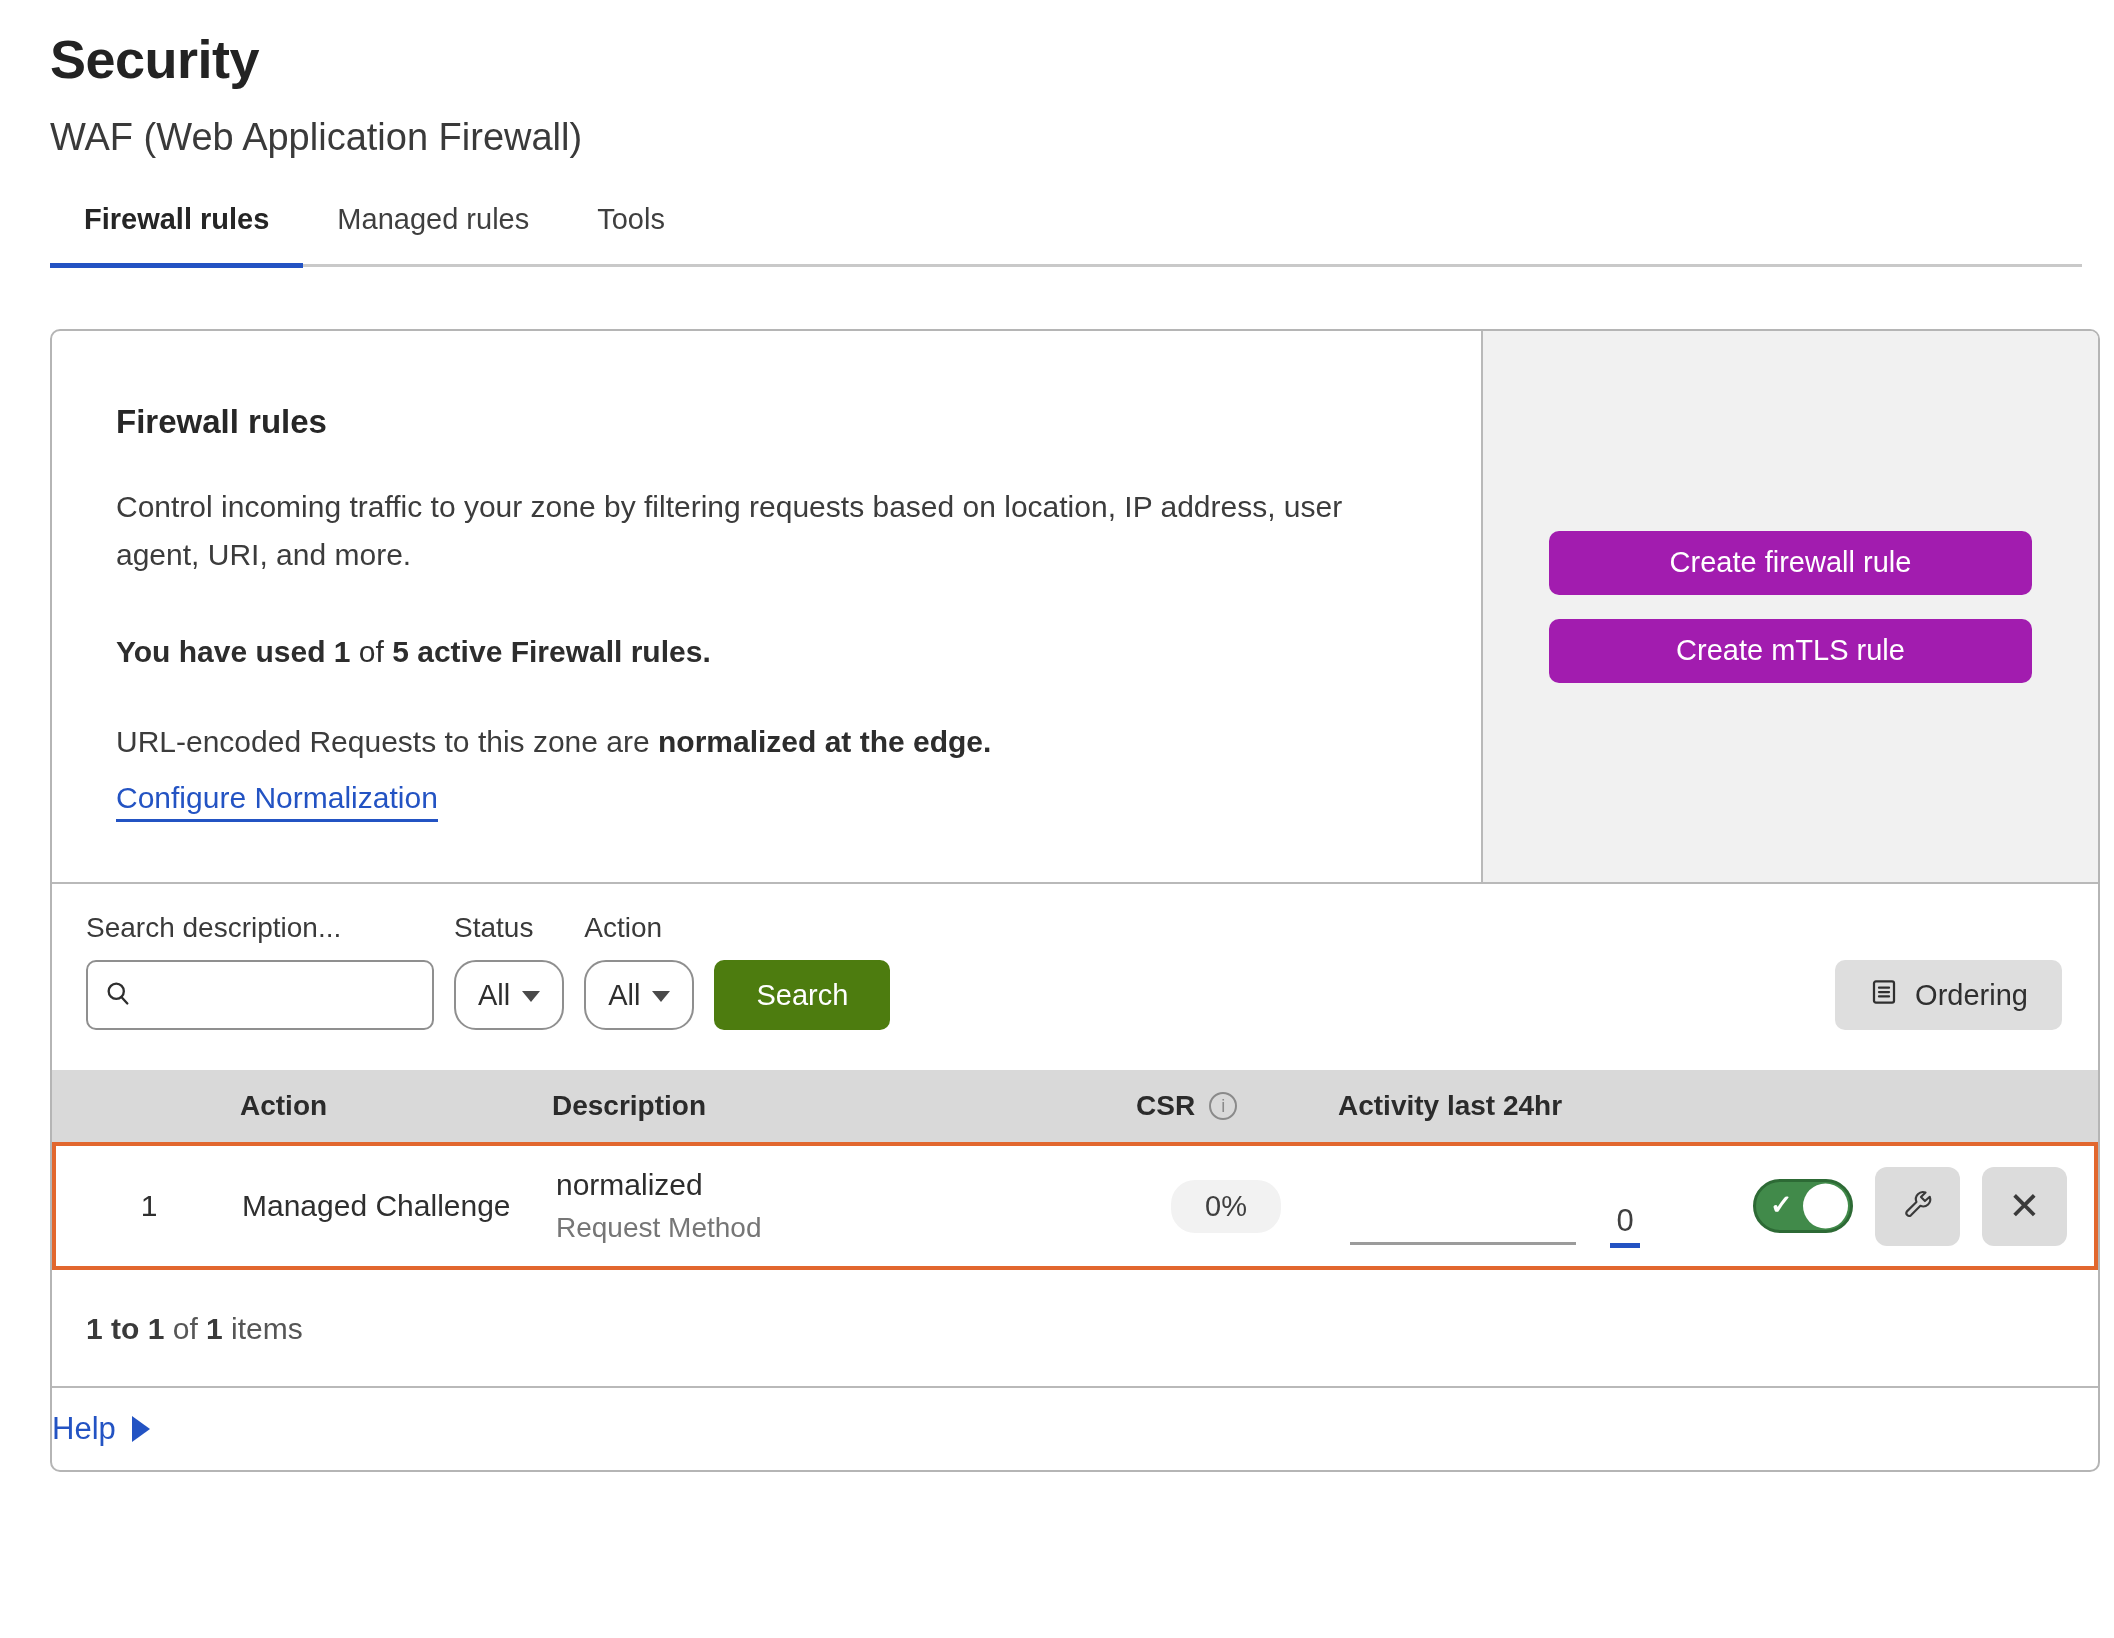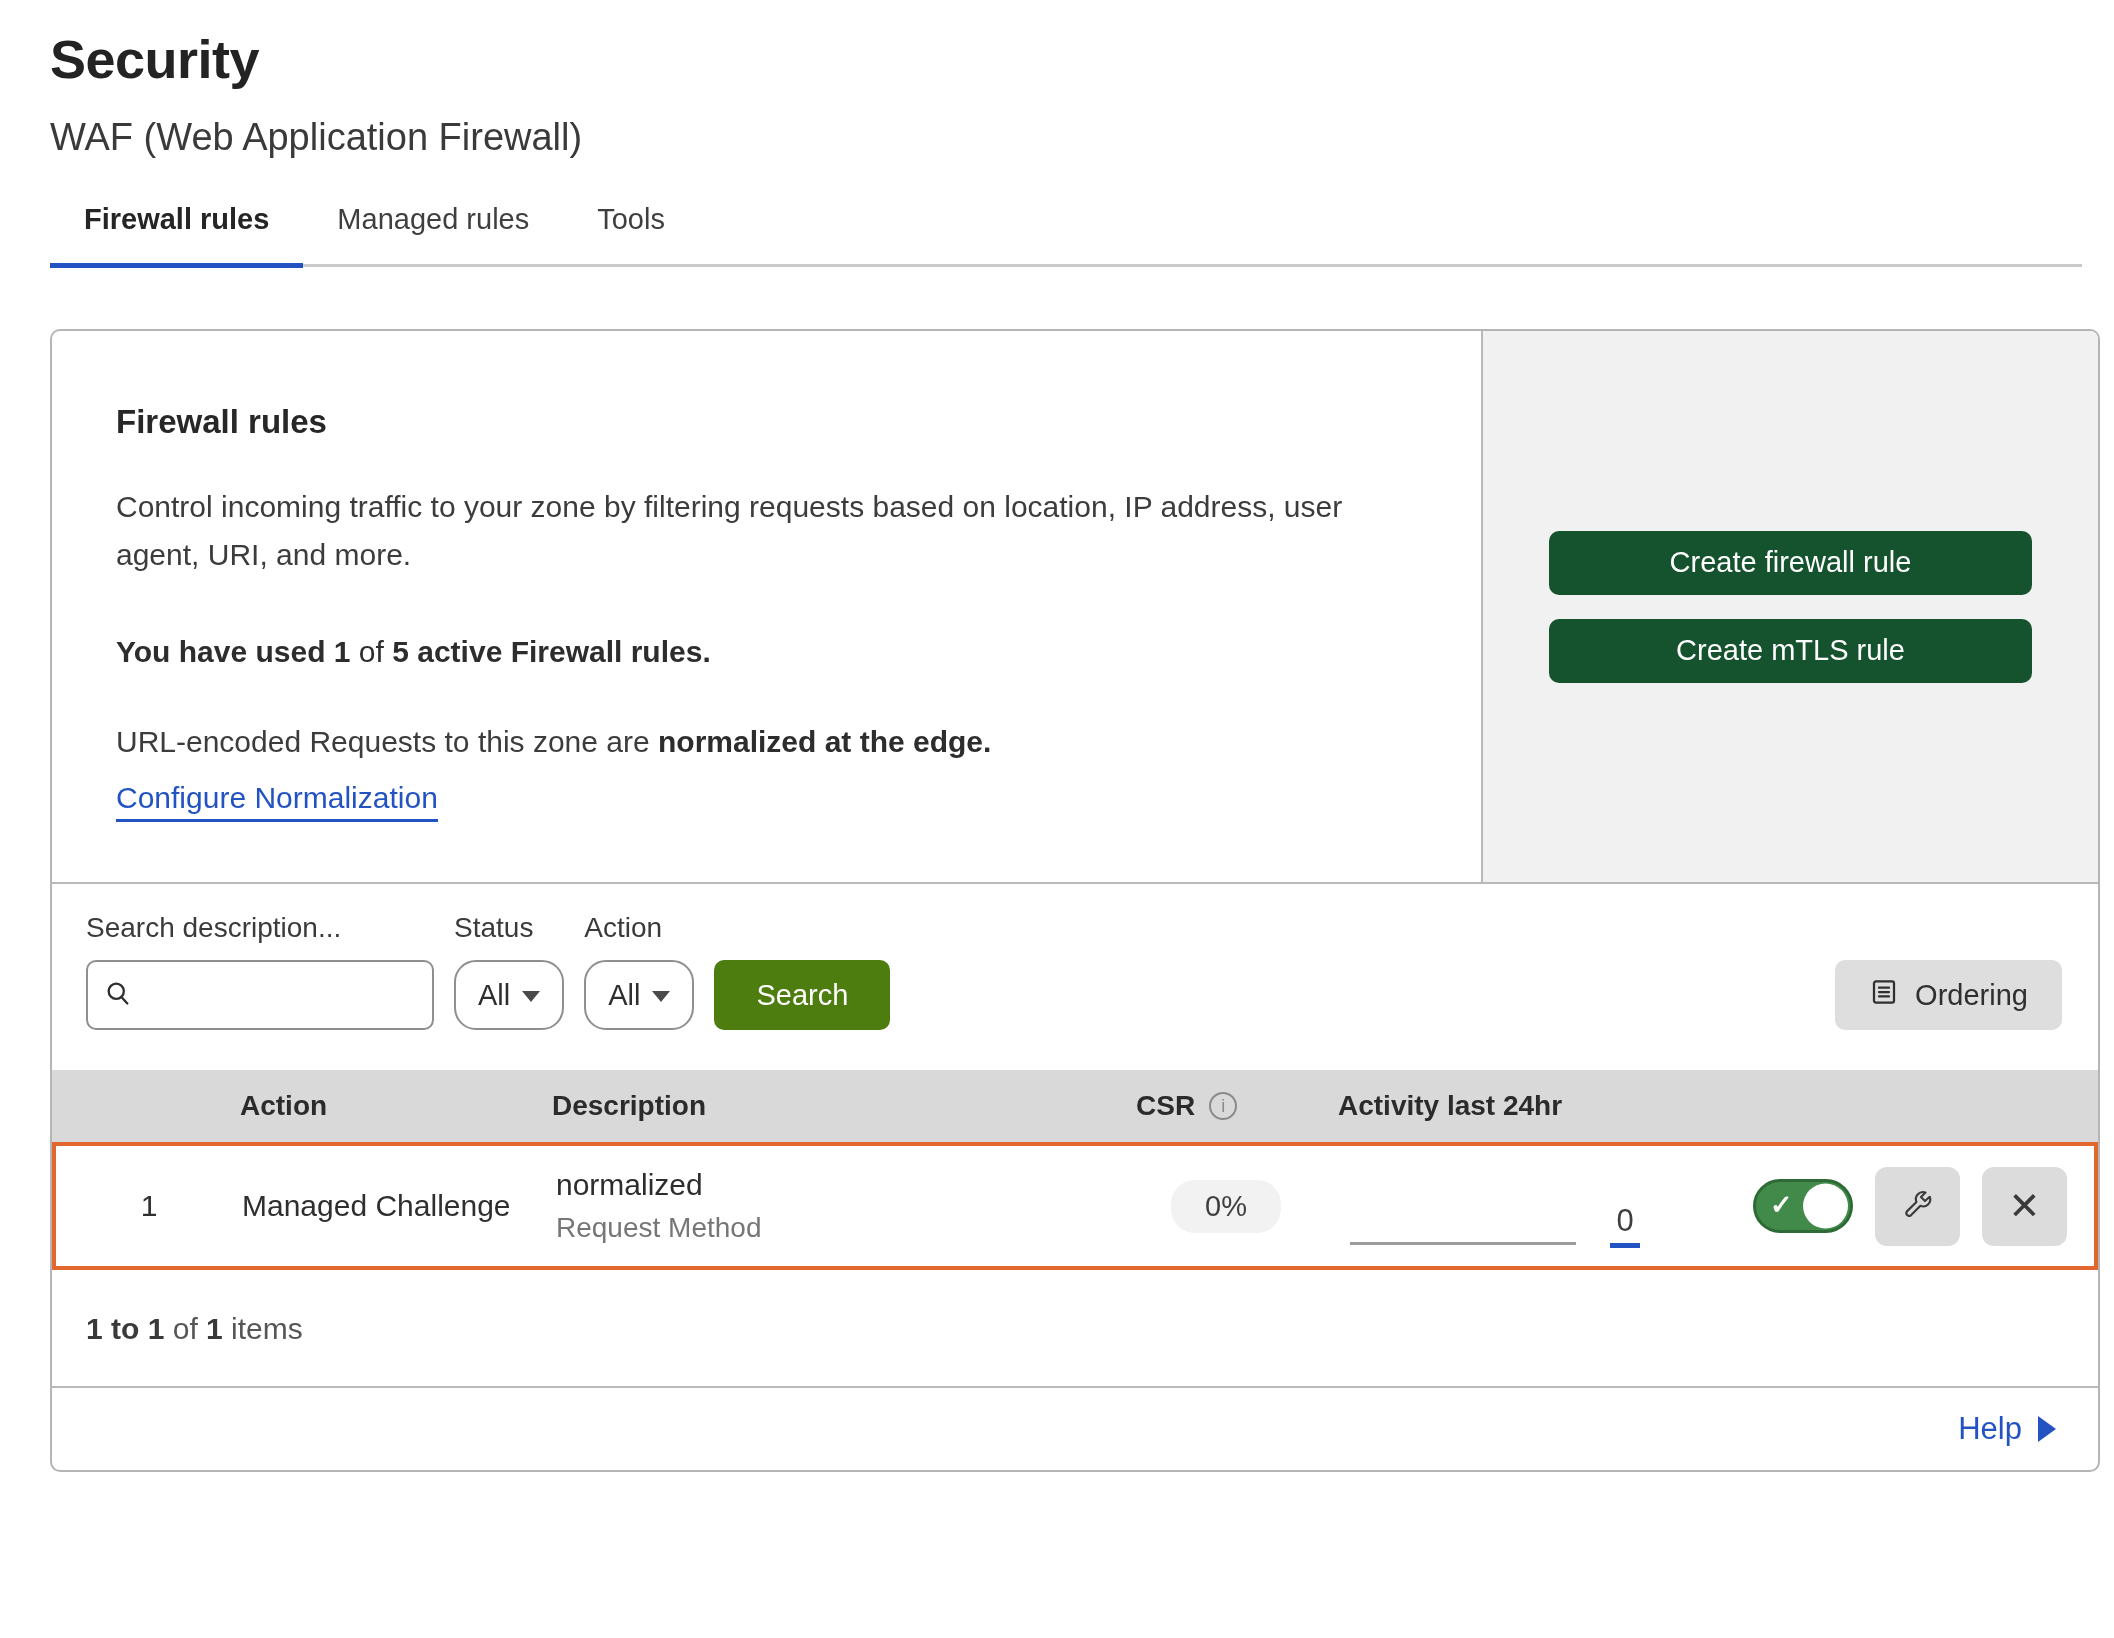--- a/index.html
+++ b/index.html
@@ -30,21 +30,21 @@
 
   .card-heading { font-size:33px; font-weight:700; color:#272727; }
   .card-desc { font-size:30px; color:#3c3c3c; line-height:1.6; margin-top:42px; max-width:1280px; }
   .usage-line { font-size:30px; color:#2d2d2d; margin-top:56px; }
   .usage-line .b { font-weight:700; }
   .norm-line { font-size:30px; color:#3c3c3c; margin-top:56px; }
   .norm-line .b { font-weight:700; color:#2d2d2d; }
   .link { display:inline-block; font-size:30px; color:#2353c3; margin-top:22px;
           border-bottom:3px solid #2353c3; padding-bottom:4px; cursor:pointer; }
 
-  .btn-primary { display:block; width:100%; height:64px; background:#14532d; color:#ffffff;
+  .btn-primary { display:block; width:100%; height:64px; background:#a21caf; color:#ffffff;
                  font-size:29px; font-family:inherit; border:none; border-radius:10px; cursor:pointer; }
 
   
   .filter-bar { display:flex; align-items:flex-end; gap:20px; padding:28px 36px 40px 34px; }
   .filter-group { display:flex; flex-direction:column; }
   .filter-label { font-size:28px; color:#3a3a3a; margin-bottom:16px; }
   .search-box { width:348px; height:70px; border:2px solid #8f8f8f; border-radius:10px;
                 display:flex; align-items:center; padding:0 16px; background:#fff; }
   .search-box input { border:none; outline:none; flex:1; font-size:26px; font-family:inherit;
                       margin-left:10px; background:transparent; }
@@ -90,21 +90,21 @@
   .toggle .knob { position:absolute; right:2px; top:50%; transform:translateY(-50%);
                   width:45px; height:45px; background:#fff; border-radius:50%; }
   .icon-btn { width:85px; height:79px; background:#dcdcdc; border:none; border-radius:12px;
               display:flex; align-items:center; justify-content:center; cursor:pointer; }
   .icon-btn .x-glyph { font-size:38px; color:#3a3a3a; font-weight:400; }
 
   
   .items-summary { padding:42px 0 40px 34px; font-size:30px; color:#565656; }
   .items-summary .b { font-weight:700; color:#3a3a3a; }
   .help-row { border-top:2px solid #b9b9b9; height:84px; display:flex; align-items:center;
-              justify-content:flex-end; padding-right:42px; }
+              padding-right:42px; }
   .help-link { display:flex; align-items:center; gap:16px; color:#2353c3; font-size:31px; cursor:pointer; }
   .help-arrow { width:0; height:0; border-top:13px solid transparent; border-bottom:13px solid transparent;
                 border-left:18px solid #2353c3; }
 </style>
 </head>
 <body>
 
 <div class="page">
 
   <div class="page-title">Security</div>

